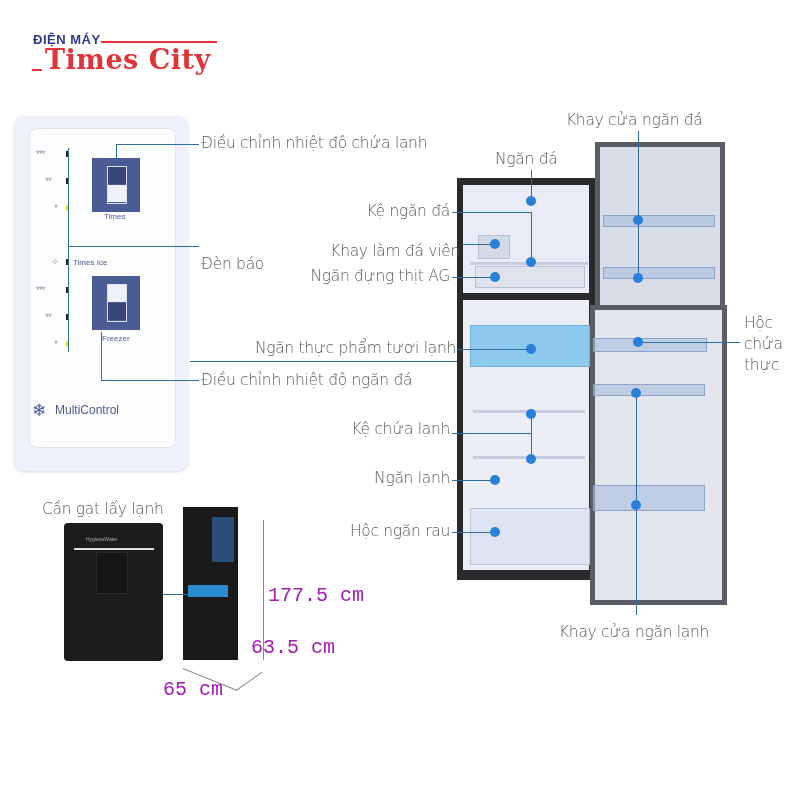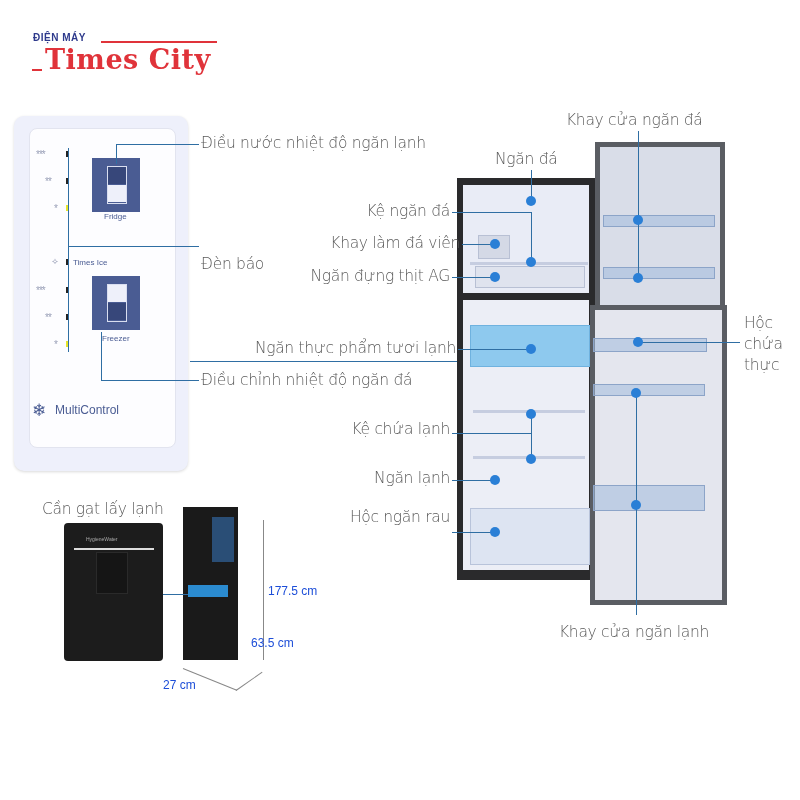--- a/index.html
+++ b/index.html
@@ -3,21 +3,21 @@
 <meta charset="utf-8">
 <style>
   html,body{margin:0;padding:0;background:#fff;}
   body{width:800px;height:800px;position:relative;overflow:hidden;font-family:"Liberation Sans",sans-serif;color:#555;}
   .abs{position:absolute;}
   .lbl{position:absolute;font-size:15.5px;color:#5a5a5a;white-space:nowrap;font-family:"DejaVu Sans",sans-serif;font-weight:300;letter-spacing:-0.3px;}
   .r{text-align:right;}
   .line{position:absolute;background:#2f6ea3;}
   .dot{position:absolute;width:10px;height:10px;border-radius:50%;background:#2a7fd6;}
   
-  .logo-top{left:33px;top:32px;font-size:10px;font-weight:bold;color:#2e3a8c;font-family:"Liberation Sans",sans-serif;letter-spacing:0.5px;}
+  .logo-top{left:33px;top:32px;font-size:13px;font-weight:bold;color:#2e3a8c;font-family:"Liberation Sans",sans-serif;letter-spacing:0.5px;}
   .logo-rule{left:101px;top:41px;width:116px;height:1.5px;background:#e0333a;}
   .logo-main{left:45px;top:44px;font-size:27px;font-weight:bold;color:#e0333a;font-family:"DejaVu Serif",serif;letter-spacing:0.5px;}
   .logo-dash{left:32px;top:69px;width:10px;height:2px;background:#e0333a;}
   
   .panel{left:14px;top:116px;width:174px;height:355px;background:#eef0fb;border-radius:10px;box-shadow:0 1px 3px rgba(0,0,0,.15);}
   .panel-inner{left:29px;top:128px;width:145px;height:318px;background:#fdfdff;border-radius:8px;border:1px solid #e2e4ef;}
   .stars{position:absolute;font-size:10px;color:#9aa0b8;letter-spacing:-1px;}
   .led{position:absolute;width:3px;height:6px;background:#222;}
   .led.y{background:#e7e52a;}
   .btnbox{position:absolute;width:48px;height:54px;background:#4a5c93;}
@@ -37,21 +37,21 @@
   .door-shelf{position:absolute;height:10px;background:rgba(160,185,220,.55);border:1px solid #8ca4c8;}
   
   .disp{left:64px;top:523px;width:99px;height:138px;background:#1c1c1c;border-radius:4px;}
   .disp-bar{left:74px;top:548px;width:80px;height:2px;background:#ddd;}
   .disp-tab{left:96px;top:552px;width:30px;height:40px;background:#151515;border:1px solid #2a2a2a;}
   .disp-text{left:86px;top:536px;font-size:5px;color:#aaa;}
   .mini{left:183px;top:507px;width:55px;height:153px;background:#1a1a1a;}
   .mini-panel{left:212px;top:517px;width:22px;height:45px;background:#2a4e76;}
   .mini-blue{left:188px;top:585px;width:40px;height:12px;background:#2b8bd0;}
   .dim{position:absolute;background:#888;}
-  .dimtxt{position:absolute;font-size:12px;color:#1d4ed8;font-family:Liberation Sans, sans-serif;font-weight:300;}
+  .dimtxt{position:absolute;font-size:20px;color:#a21caf;font-family:Liberation Mono, monospace;font-weight:300;}
 </style>
 </head>
 <body>
 
 <div class="abs logo-top">ĐIỆN MÁY</div>
 <div class="abs logo-rule"></div>
 <div class="abs logo-main">Times City</div>
 <div class="abs logo-dash"></div>
 
 <div class="abs panel"></div>
@@ -76,36 +76,36 @@
 <span class="led y" style="left:66px;top:341px"></span>
 
 <div class="abs" style="left:68px;top:148px;width:0;height:204px;border-left:1px solid #2f6ea3"></div>
 
 <div class="btnbox" style="left:92px;top:158px">
   <div class="btnkey">
     <div class="half" style="top:0;background:#37477a"></div>
     <div class="half" style="top:18px;background:#eef0fa"></div>
   </div>
 </div>
-<span class="plabel" style="left:104px;top:212px">Fridge</span>
+<span class="plabel" style="left:104px;top:212px">Times</span>
 
 <div class="btnbox" style="left:92px;top:276px">
   <div class="btnkey">
     <div class="half" style="top:0;background:#eef0fa"></div>
     <div class="half" style="top:18px;background:#37477a"></div>
   </div>
 </div>
 <span class="plabel" style="left:102px;top:334px">Freezer</span>
 
 <span class="abs" style="left:32px;top:400px;font-size:17px;color:#4a5c93">❄</span>
 <span class="abs mc">MultiControl</span>
 
 <div class="line" style="left:116px;top:144px;width:1px;height:20px"></div>
 <div class="line" style="left:116px;top:144px;width:83px;height:1px"></div>
-<div class="lbl" style="left:201px;top:134px">Điều nước nhiệt độ ngăn lạnh</div>
+<div class="lbl" style="left:201px;top:134px">Điều chỉnh nhiệt độ chứa lạnh</div>
 
 <div class="line" style="left:69px;top:246px;width:130px;height:1px"></div>
 <div class="lbl" style="left:201px;top:255px">Đèn báo</div>
 
 <div class="line" style="left:101px;top:332px;width:1px;height:48px"></div>
 <div class="line" style="left:101px;top:380px;width:98px;height:1px"></div>
 <div class="lbl" style="left:201px;top:371px">Điều chỉnh nhiệt độ ngăn đá</div>
 
 <div class="line" style="left:190px;top:361px;width:280px;height:1px"></div>
 
@@ -133,21 +133,21 @@
 
 <div class="lbl" style="left:495px;top:150px">Ngăn đá</div>
 <div class="line" style="left:531px;top:170px;width:1px;height:30px"></div>
 <div class="dot" style="left:526px;top:196px"></div>
 
 <div class="lbl r" style="left:330px;top:202px;width:120px">Kệ ngăn đá</div>
 <div class="line" style="left:452px;top:212px;width:80px;height:1px"></div>
 <div class="line" style="left:531px;top:212px;width:1px;height:50px"></div>
 <div class="dot" style="left:526px;top:257px"></div>
 
-<div class="lbl r" style="left:300px;top:234px;width:160px">Khay làm đá viên</div>
+<div class="lbl r" style="left:300px;top:242px;width:160px">Khay làm đá viên</div>
 <div class="line" style="left:462px;top:244px;width:32px;height:1px"></div>
 <div class="dot" style="left:490px;top:239px"></div>
 
 <div class="lbl r" style="left:290px;top:267px;width:160px">Ngăn đựng thịt AG</div>
 <div class="line" style="left:452px;top:277px;width:40px;height:1px"></div>
 <div class="dot" style="left:490px;top:272px"></div>
 
 <div class="lbl r" style="left:220px;top:339px;width:236px">Ngăn thực phẩm tươi lạnh</div>
 <div class="line" style="left:458px;top:349px;width:72px;height:1px"></div>
 <div class="dot" style="left:526px;top:344px"></div>
@@ -155,21 +155,21 @@
 <div class="lbl r" style="left:330px;top:420px;width:120px">Kệ chứa lạnh</div>
 <div class="line" style="left:452px;top:433px;width:80px;height:1px"></div>
 <div class="line" style="left:531px;top:414px;width:1px;height:46px"></div>
 <div class="dot" style="left:526px;top:409px"></div>
 <div class="dot" style="left:526px;top:454px"></div>
 
 <div class="lbl r" style="left:330px;top:469px;width:120px">Ngăn lạnh</div>
 <div class="line" style="left:452px;top:480px;width:40px;height:1px"></div>
 <div class="dot" style="left:490px;top:475px"></div>
 
-<div class="lbl r" style="left:330px;top:508px;width:120px">Hộc ngăn rau</div>
+<div class="lbl r" style="left:330px;top:522px;width:120px">Hộc ngăn rau</div>
 <div class="line" style="left:452px;top:532px;width:40px;height:1px"></div>
 <div class="dot" style="left:490px;top:527px"></div>
 
 <div class="lbl" style="left:566px;top:111px">Khay cửa ngăn đá</div>
 <div class="line" style="left:638px;top:131px;width:1px;height:150px"></div>
 <div class="dot" style="left:633px;top:215px"></div>
 <div class="dot" style="left:633px;top:273px"></div>
 
 <div class="lbl" style="left:744px;top:313px;line-height:21px">
   <div>Hộc</div>
@@ -191,15 +191,15 @@
 <div class="abs disp-tab"></div>
 
 <div class="abs mini"></div>
 <div class="abs mini-panel"></div>
 <div class="abs mini-blue"></div>
 <div class="line" style="left:163px;top:594px;width:25px;height:1px"></div>
 
 <div class="dim" style="left:263px;top:520px;width:1px;height:140px"></div>
 <div class="dimtxt" style="left:268px;top:584px">177.5 cm</div>
 <div class="dim" style="left:183px;top:668px;width:58px;height:1px;transform:rotate(22deg);transform-origin:left"></div>
-<div class="dimtxt" style="left:163px;top:678px">27 cm</div>
+<div class="dimtxt" style="left:163px;top:678px">65 cm</div>
 <div class="dim" style="left:236px;top:690px;width:32px;height:1px;transform:rotate(-35deg);transform-origin:left"></div>
 <div class="dimtxt" style="left:251px;top:636px">63.5 cm</div>
 
 </body></html>

